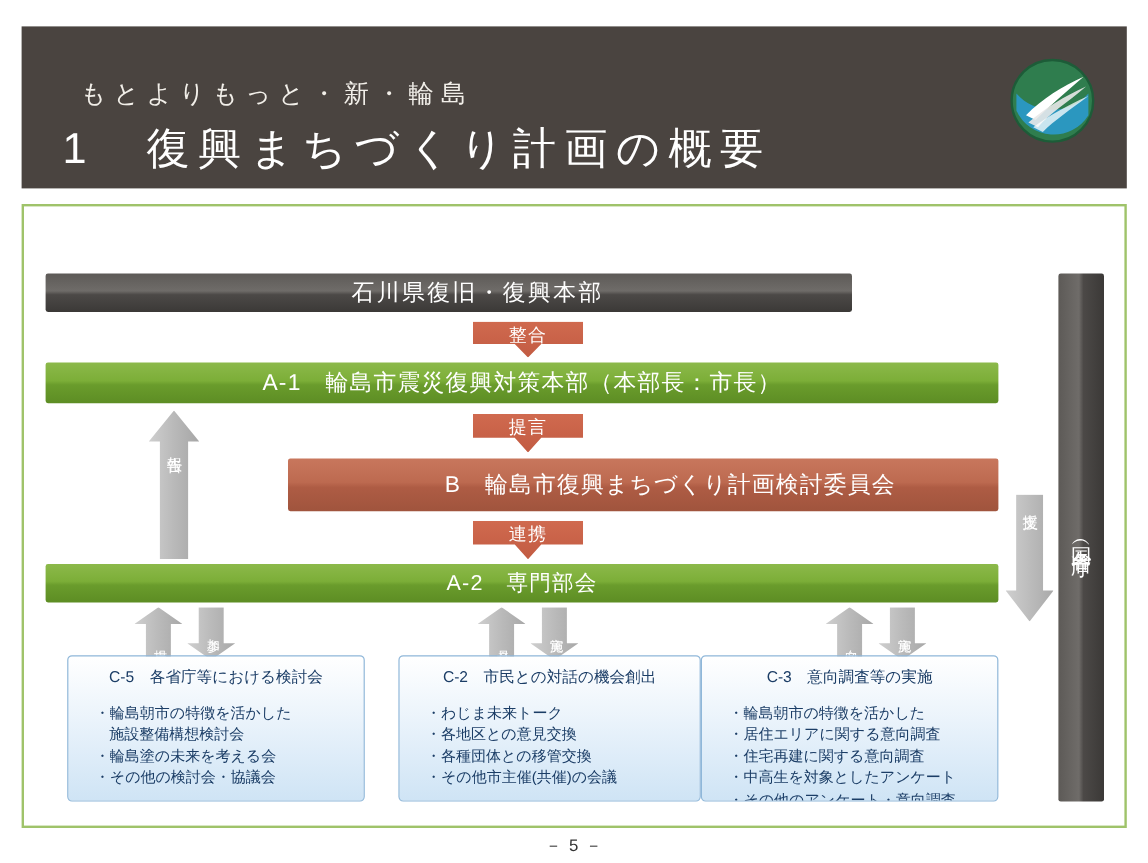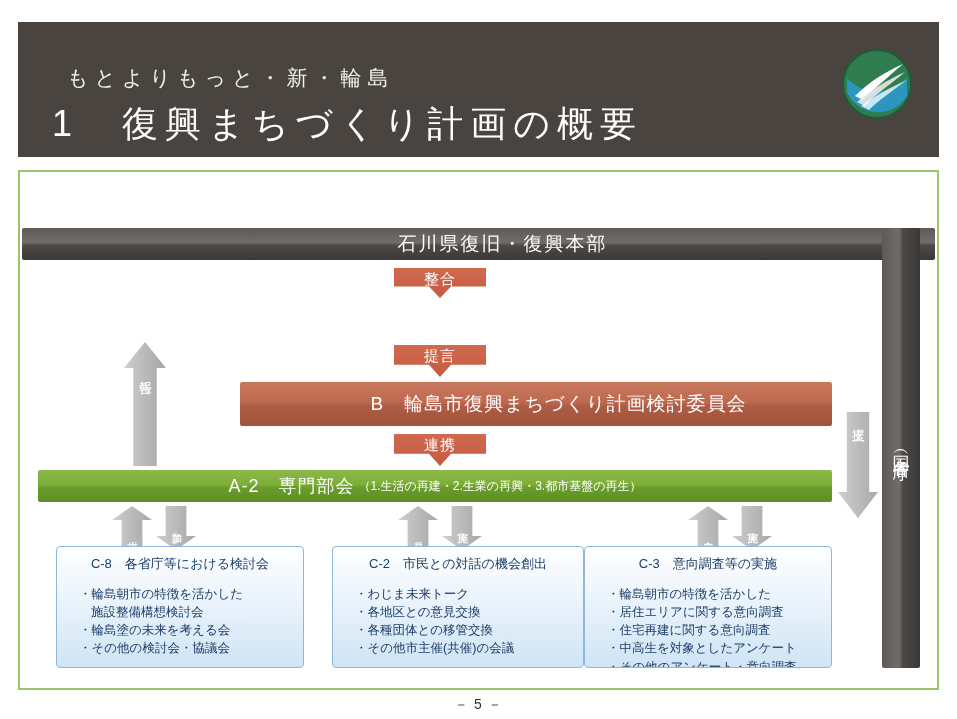--- a/index.html
+++ b/index.html
@@ -90,21 +90,21 @@
   .bar-gray {
     background: linear-gradient(to bottom, #5d5a57 0%, #6f6c69 45%, #4c4947 55%, #3b3937 100%);
   }
   .bar-green {
     background: linear-gradient(to bottom, #8cb94a 0%, #7cae38 45%, #6a9c2c 55%, #5d8d24 100%);
   }
   .bar-brown {
     background: linear-gradient(to bottom, #c8775d 0%, #bd6a50 45%, #ae5c44 55%, #a0543d 100%);
   }
   #bar-prefecture {
-    left: 22px; top: 228px; width: 913px; height: 32px;
+    left: 38px; top: 228px; width: 672px; height: 32px;
     font-size: 19px; letter-spacing: 2px; padding-left: 48px;
   }
   #bar-a1 {
     left: 38px; top: 302px; width: 794px; height: 34px;
     font-size: 19px; letter-spacing: 1px;
   }
   #bar-b {
     left: 240px; top: 382px; width: 592px; height: 44px;
     font-size: 19px; letter-spacing: 1px; padding-left: 45px;
   }
@@ -296,30 +296,30 @@
       <circle cx="36" cy="36" r="34" fill="none" stroke="#1d5c38" stroke-width="2"></circle>
     </svg>
   </div>
 
   <div class="panel"></div>
 
   <div class="bar bar-gray" id="bar-prefecture">石川県復旧・復興本部</div>
 
   <div class="arrow-banner" id="arrow-seigo">整合</div>
 
+  <div class="bar bar-green" id="bar-a1">A-1　輪島市震災復興対策本部（本部長：市長）</div>
 
   <div class="arrow-banner" id="arrow-teigen">提言</div>
 
   <div class="bar bar-brown" id="bar-b">B　輪島市復興まちづくり計画検討委員会</div>
 
   <div class="arrow-banner" id="arrow-renkei">連携</div>
 
   <div class="bar bar-green" id="bar-a2">
     <span>A-2　専門部会</span>
-    <span class="bar-a2-sub">（1.生活の再建・2.生業の再興・3.都市基盤の再生）</span>
   </div>
 
   <div id="arrow-houkoku">
     <span class="vtext">報告</span>
   </div>
 
   <div id="bar-country">
     <span class="vtext">国（各省庁）</span>
   </div>
 
@@ -348,21 +348,21 @@
   <div class="pair" id="pair-3">
     <div class="mini-arrow mini-up">
       <span class="vtext">意向</span>
     </div>
     <div class="mini-arrow mini-down">
       <span class="vtext">実施</span>
     </div>
   </div>
 
   <div class="cbox" id="cbox-1">
-    <div class="cbox-title">C-8　各省庁等における検討会</div>
+    <div class="cbox-title">C-5　各省庁等における検討会</div>
     <ul class="cbox-list">
       <li>・輪島朝市の特徴を活かした</li>
       <li class="indent">施設整備構想検討会</li>
       <li>・輪島塗の未来を考える会</li>
       <li>・その他の検討会・協議会</li>
     </ul>
   </div>
 
   <div class="cbox" id="cbox-2">
     <div class="cbox-title">C-2　市民との対話の機会創出</div>

